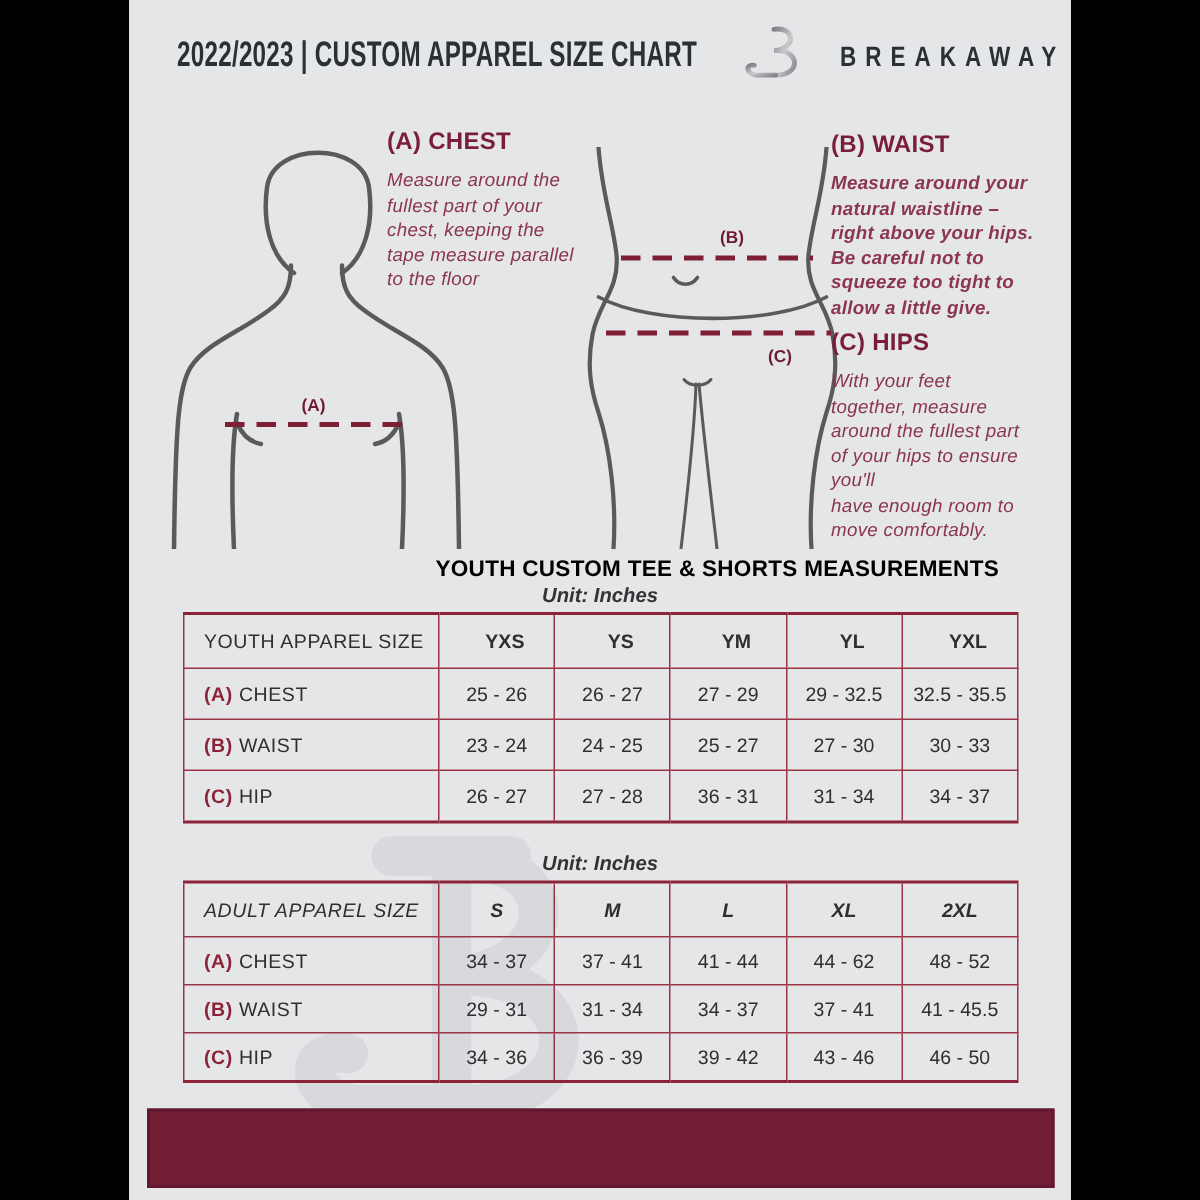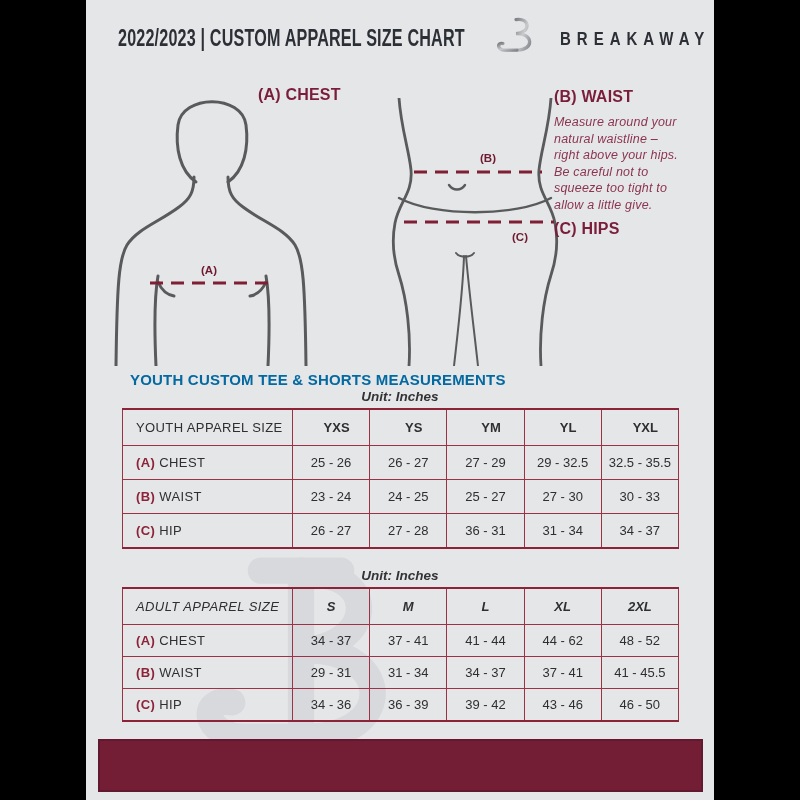--- a/index.html
+++ b/index.html
@@ -28,22 +28,22 @@
   .sec-head{
     position:absolute;font-size:16px;font-weight:bold;color:#7a1d3a;
     letter-spacing:.2px;
   }
   .sec-body{
     position:absolute;font-size:12.5px;font-style:italic;color:#8b3550;
     line-height:1.32;white-space:pre-line;letter-spacing:.2px;
   }
   
   .tbl-title{
-    position:absolute;left:44px;width:556px;text-align:left;
-    font-size:15px;font-weight:bold;color:#0369a1;letter-spacing:.2px;
+    position:absolute;left:24px;width:556px;text-align:right;
+    font-size:15px;font-weight:bold;color:#000000;letter-spacing:.2px;
   }
   .tbl-unit{
     position:absolute;left:36px;width:556px;text-align:center;
     font-size:13.5px;font-style:italic;font-weight:bold;color:#333336;
   }
   table.size{
     position:absolute;left:36px;width:556px;border-collapse:collapse;
     table-layout:fixed;background:transparent;
   }
   table.size td{
@@ -115,30 +115,42 @@
       <path d="M78,158 C77,192 72,232 68,268" stroke-width="2"></path>
       <path d="M80,158 C83,192 88,232 92,268" stroke-width="2"></path>
     </g>
     <path d="M28,74 L156,74" stroke="#7e1f34" stroke-width="3.2" stroke-dasharray="13 8" fill="none"></path>
     <path d="M18,124 L168,124" stroke="#7e1f34" stroke-width="3.2" stroke-dasharray="13 8" fill="none"></path>
     <text x="94" y="64" font-family="Liberation Sans, sans-serif" font-size="11.5" font-weight="bold" fill="#6e1b31">(B)</text>
     <text x="126" y="143" font-family="Liberation Sans, sans-serif" font-size="11.5" font-weight="bold" fill="#6e1b31">(C)</text>
   </svg>
 
   <div class="sec-head" style="left:172px;top:86px;">(A) CHEST</div>
+  <div class="sec-body" style="left:172px;top:112px;width:145px;">Measure around the
+fullest part of your
+chest, keeping the
+tape measure parallel
+to the floor</div>
 
   <div class="sec-head" style="left:468px;top:88px;">(B) WAIST</div>
-  <div class="sec-body" style="left:468px;top:114px;width:155px;">Measure around your
+  <div class="sec-body" style="left:468px;top:114px;width:155px;font-weight:bold;">Measure around your
 natural waistline –
 right above your hips.
 Be careful not to
 squeeze too tight to
 allow a little give.</div>
 
   <div class="sec-head" style="left:468px;top:220px;">(C) HIPS</div>
+  <div class="sec-body" style="left:468px;top:246px;width:158px;">With your feet
+together, measure
+around the fullest part
+of your hips to ensure
+you'll
+have enough room to
+move comfortably.</div>
 
   <svg class="watermark" width="310" height="252" viewBox="0 0 40 44">
     <g fill="none" stroke="#d6d7da" stroke-width="4.6" stroke-linecap="round">
       <path d="M20,5 L20,35"></path>
       <path d="M13,5 L27,5"></path>
       <path d="M20,6 C33,4 34,18 20,19 C36,18 37,34 21,34"></path>
       <path d="M21,34 L10,34 C3,34 2,27 8,28"></path>
     </g>
   </svg>
 

